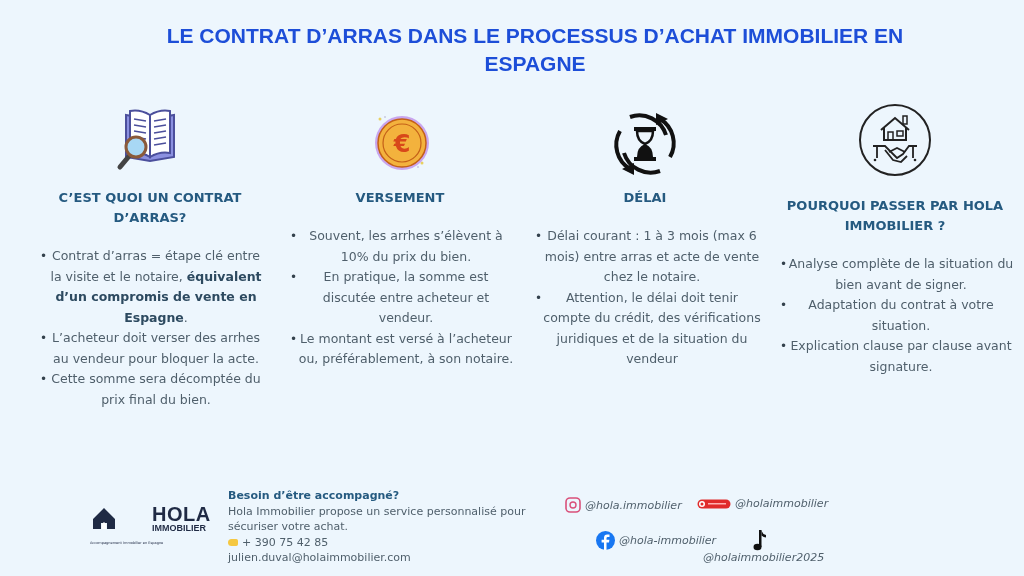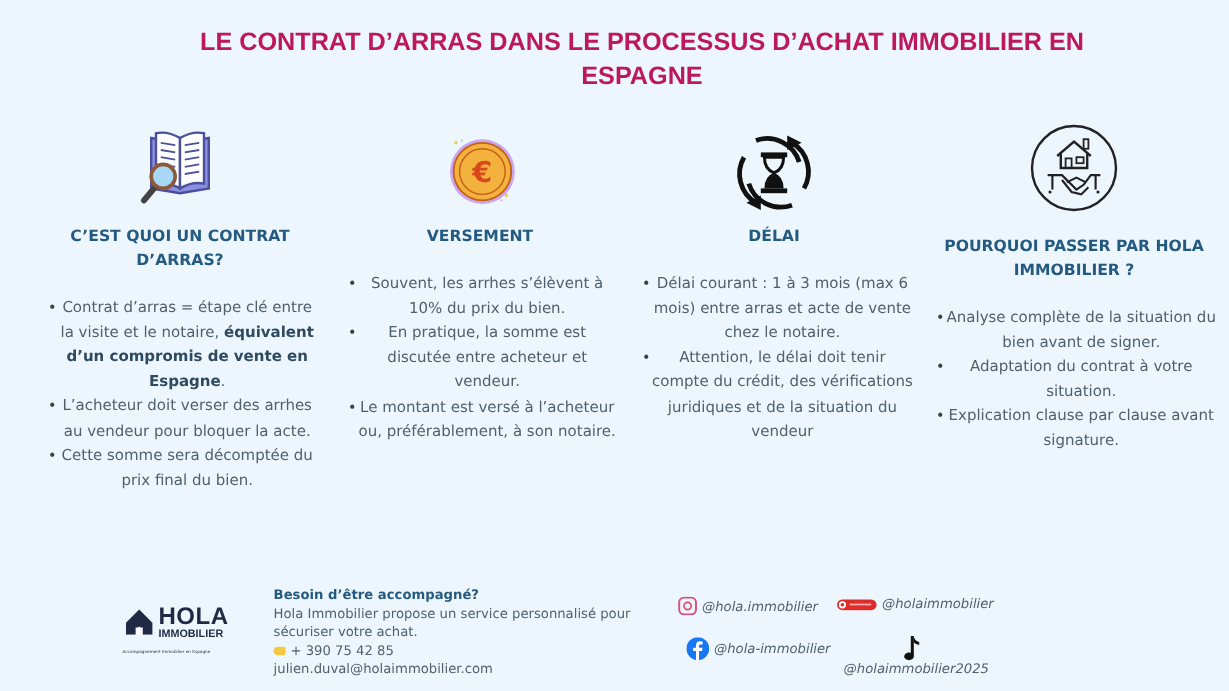--- a/index.html
+++ b/index.html
@@ -13,21 +13,21 @@
     .title {
       position: absolute;
       top: 22px;
       left: 120px;
       width: 830px;
       text-align: center;
       font-family: "Liberation Sans", sans-serif;
       font-weight: bold;
       font-size: 21px;
       line-height: 28px;
-      color: #be185d;
+      color: #1d4ed8;
       letter-spacing: 0px;
     }
     .col {
       position: absolute;
       top: 100px;
       text-align: center;
     }
     .icon-wrap {
       display: flex;
       justify-content: center;
@@ -56,24 +56,25 @@
       content: "•";
       position: absolute;
       left: -6px;
       top: 0;
       color: #33414c;
       font-size: 12px;
     }
     .bold-dark { font-weight: bold; color: #2d4a60; }
     .footer-logo {
       position: absolute;
-      left: 104px;
+      left: 92px;
       top: 505px;
       display: flex;
       align-items: center;
+      gap: 32px;
     }
     .logo-text {
       margin-left: 4px;
     }
     .logo-hola {
       font-family: "Liberation Sans", sans-serif;
       font-weight: bold;
       font-size: 20px;
       line-height: 18px;
       color: #1f2a44;
@@ -270,21 +271,21 @@
     <svg width="34" height="10" viewBox="0 0 34 10">
       <rect x="0.5" y="0.5" width="33" height="9" rx="4.5" fill="#e02b2b"></rect>
       <circle cx="5" cy="5" r="3" fill="#ffffff"></circle>
       <circle cx="5" cy="5" r="1.5" fill="#e02b2b"></circle>
       <rect x="11" y="4" width="18" height="1.5" fill="#ffb0b0"></rect>
     </svg>
   </span>
   <span>@holaimmobilier</span>
 </div>
 
-<div class="social" style="left:544px; top:531px;padding-left:28px;">
+<div class="social" style="left:568px; top:531px;padding-left:28px;">
   <span class="ic">
     <svg width="19" height="19" viewBox="0 0 19 19">
       <circle cx="9.5" cy="9.5" r="9.5" fill="#1877f2"></circle>
       <path d="M10.5 19 L10.5 11.5 L13 11.5 L13.4 8.8 L10.5 8.8 L10.5 7.2 Q10.5 6 11.8 6 L13.5 6 L13.5 3.6 Q12.5 3.4 11.3 3.4 Q8 3.4 8 6.8 L8 8.8 L5.6 8.8 L5.6 11.5 L8 11.5 L8 19 Z" fill="#ffffff"></path>
     </svg>
   </span>
   <span>@hola-immobilier</span>
 </div>
 
 <div class="social" style="left:703px; top:529px;flex-direction:column;">

